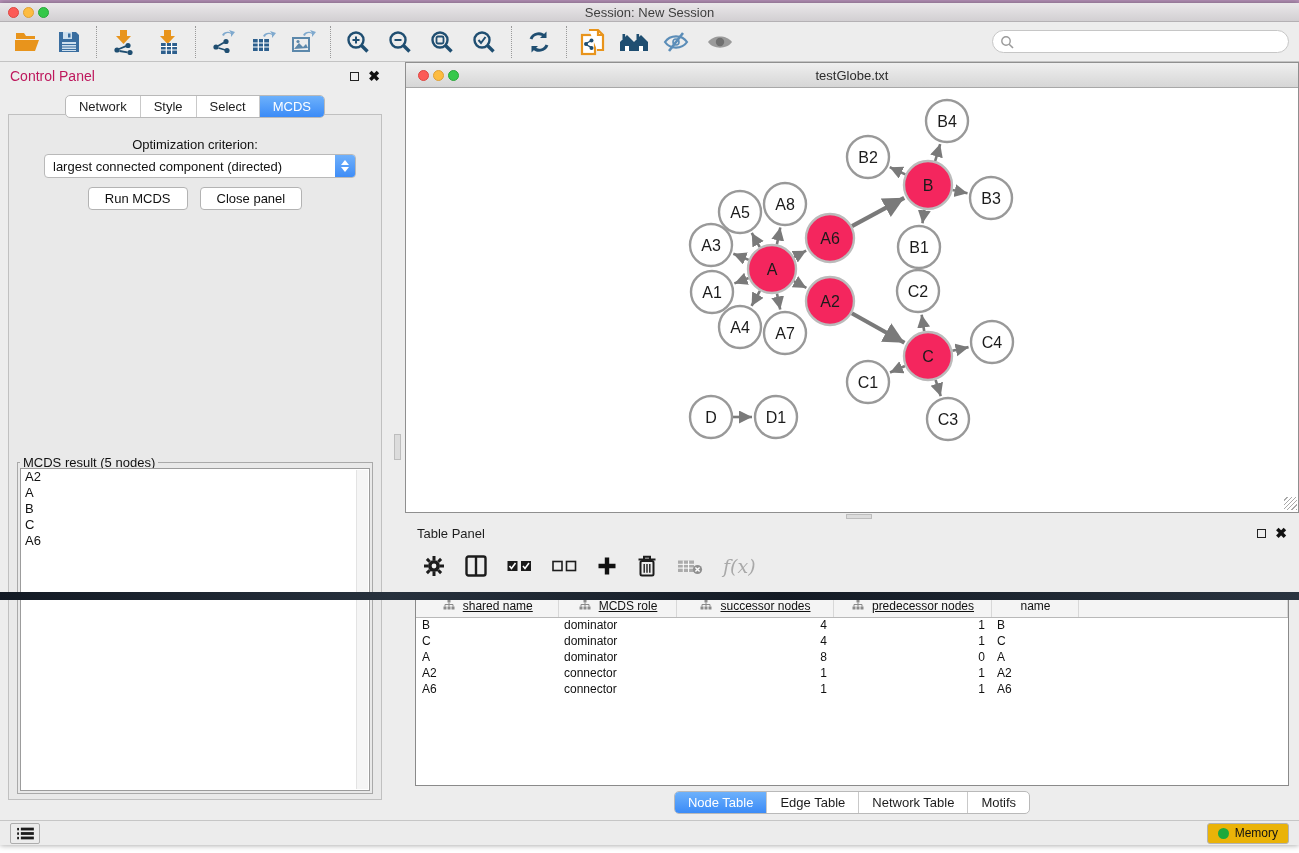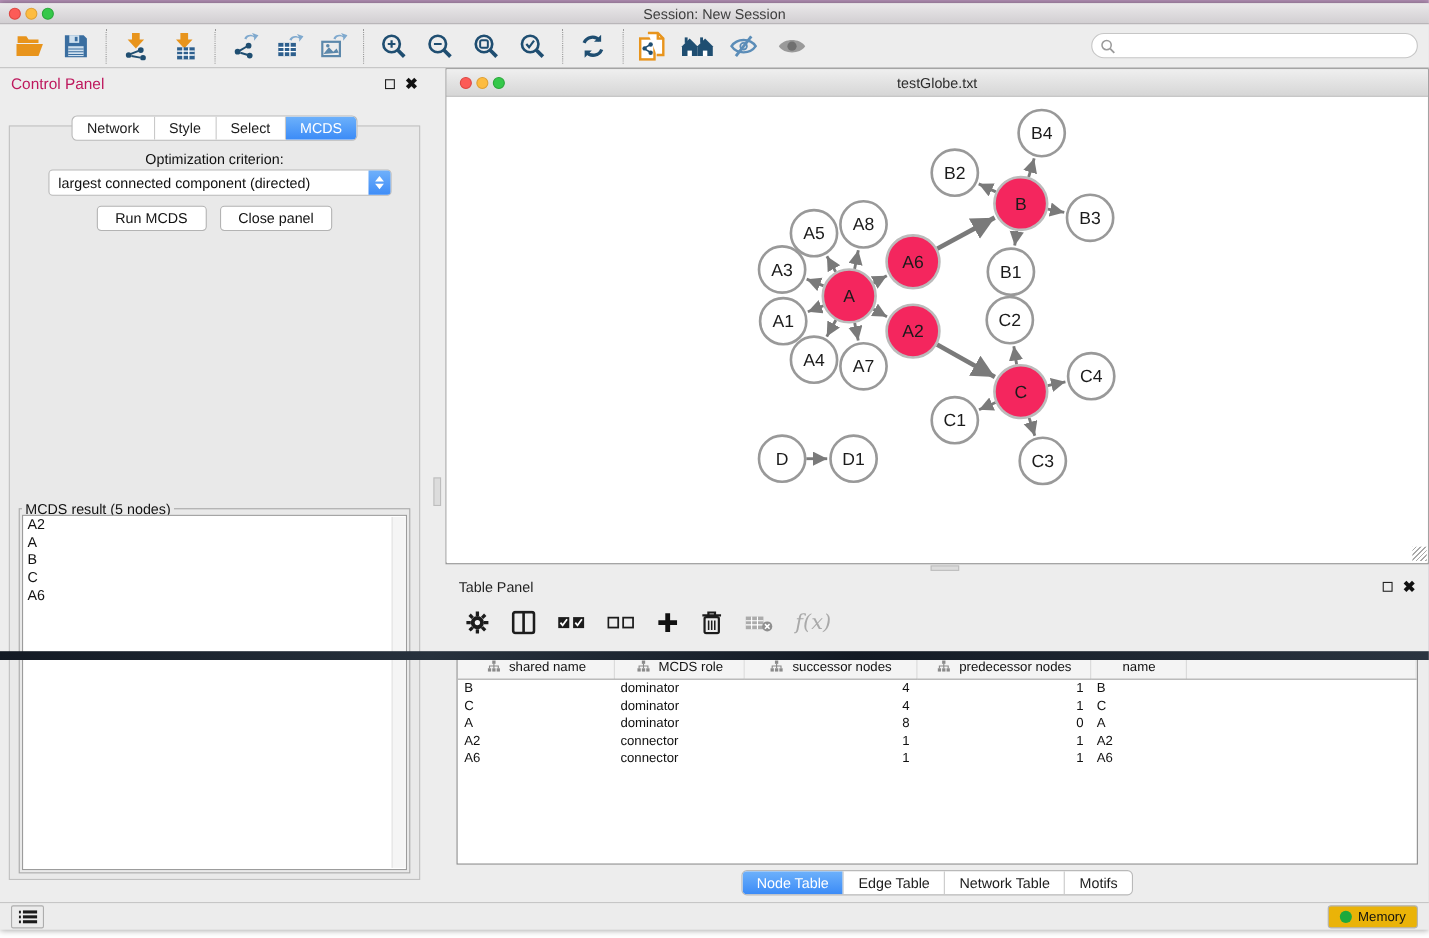--- a/index.html
+++ b/index.html
@@ -32,21 +32,21 @@
   
   .main { position:relative; flex:1; }
 
   
   .control-panel { position:absolute; left:0; top:0; width:390px; height:758px; }
   .cp-header { height:28px; display:flex; align-items:center; padding:0 10px; }
   .cp-header .cp-title { font-size:14px; color:#be185d; }
   .panel-btns { margin-left:auto; display:flex; align-items:center; gap:9px; }
   .float-btn { width:9px; height:9px; border:1.5px solid #222; display:inline-block; cursor:pointer; }
   .close-btn { font-size:14px; font-weight:bold; color:#111; line-height:10px; cursor:pointer; }
-  .seg-tabs { display:flex; justify-content:center; margin-top:15px; position:relative; z-index:2; }
+  .seg-tabs { display:flex; justify-content:center; margin-top:5px; position:relative; z-index:2; }
   .seg-group { display:inline-flex; background:#fff; border:1px solid #b9b9b9; border-radius:5px; overflow:hidden; }
   .seg { padding:3px 13px; font-size:13px; color:#1c1c1c; border-right:1px solid #c9c9c9; cursor:pointer; }
   .seg:last-child { border-right:none; }
   .seg.selected { background:linear-gradient(#6db1fb,#3b8bf7); color:#fff; }
   .cp-body { position:absolute; left:8px; top:52px; width:374px; height:686px;
     background:#e9e9e9; border:1px solid #c0c0c0; }
   .opt-label { text-align:center; font-size:13px; color:#111; margin-top:22px; }
   .dropdown { position:absolute; left:35px; top:39px; width:312px; height:24px; background:#fff;
     border:1px solid #b9b9b9; border-radius:4px; display:flex; align-items:center; cursor:pointer; }
   .dropdown .dd-text { flex:1; font-size:13px; color:#111; padding-left:8px; white-space:nowrap; overflow:hidden; }
@@ -85,21 +85,21 @@
   .tp-header { height:26px; display:flex; align-items:center; padding:0 12px; }
   .tp-header .tp-title { font-size:13px; color:#1f1f1f; }
   .tp-toolbar { height:40px; display:flex; align-items:center; padding-left:18px; gap:20px; }
   .tp-icon { display:flex; align-items:center; justify-content:center; cursor:pointer; }
   .fx { font-family:"DejaVu Serif",serif; font-style:italic; font-size:19px; color:#a9a9a9; }
   .grid-wrap { position:absolute; left:10px; top:74px; width:874px; height:192px;
     border:1px solid #8a8a8a; background:#fff; overflow:hidden; }
   table.node-table { border-collapse:collapse; table-layout:fixed; width:100%; font-size:12px; color:#111; }
   table.node-table th { height:22px; font-weight:normal; background:#f4f4f4; border-bottom:1px solid #b9b9b9;
     border-right:1px solid #d8d8d8; text-align:left; padding:0 4px 0 6px; white-space:nowrap; overflow:hidden; }
-  table.node-table th .th-inner { display:flex; align-items:center; gap:8px; justify-content:center; }
+  table.node-table th .th-inner { display:flex; gap:8px; justify-content:center;text-decoration:underline; }
   table.node-table td { height:16px; padding:0 6px; white-space:nowrap; overflow:hidden; }
   td.al { text-align:left; padding-left:10px; } td.ar { text-align:right; }
   td.num-succ { padding-right:20px; } td.num-pred { padding-right:8px; } td.nm { padding-left:12px; }
   .tp-tabs { position:absolute; left:0; top:271px; width:100%; display:flex; justify-content:center; }
 
   
   .statusbar { height:25px; background:#ececec; border-top:1px solid #c6c6c6; display:flex; align-items:center; padding:0 10px; }
   .status-btn { width:30px; height:21px; background:#ececec; border:1px solid #adadad; border-radius:2px;
     display:flex; align-items:center; justify-content:center; cursor:pointer; }
   .memory-btn { margin-left:auto; height:21px; background:#eab308; border:1px solid #b3b3b3; border-radius:3px;

